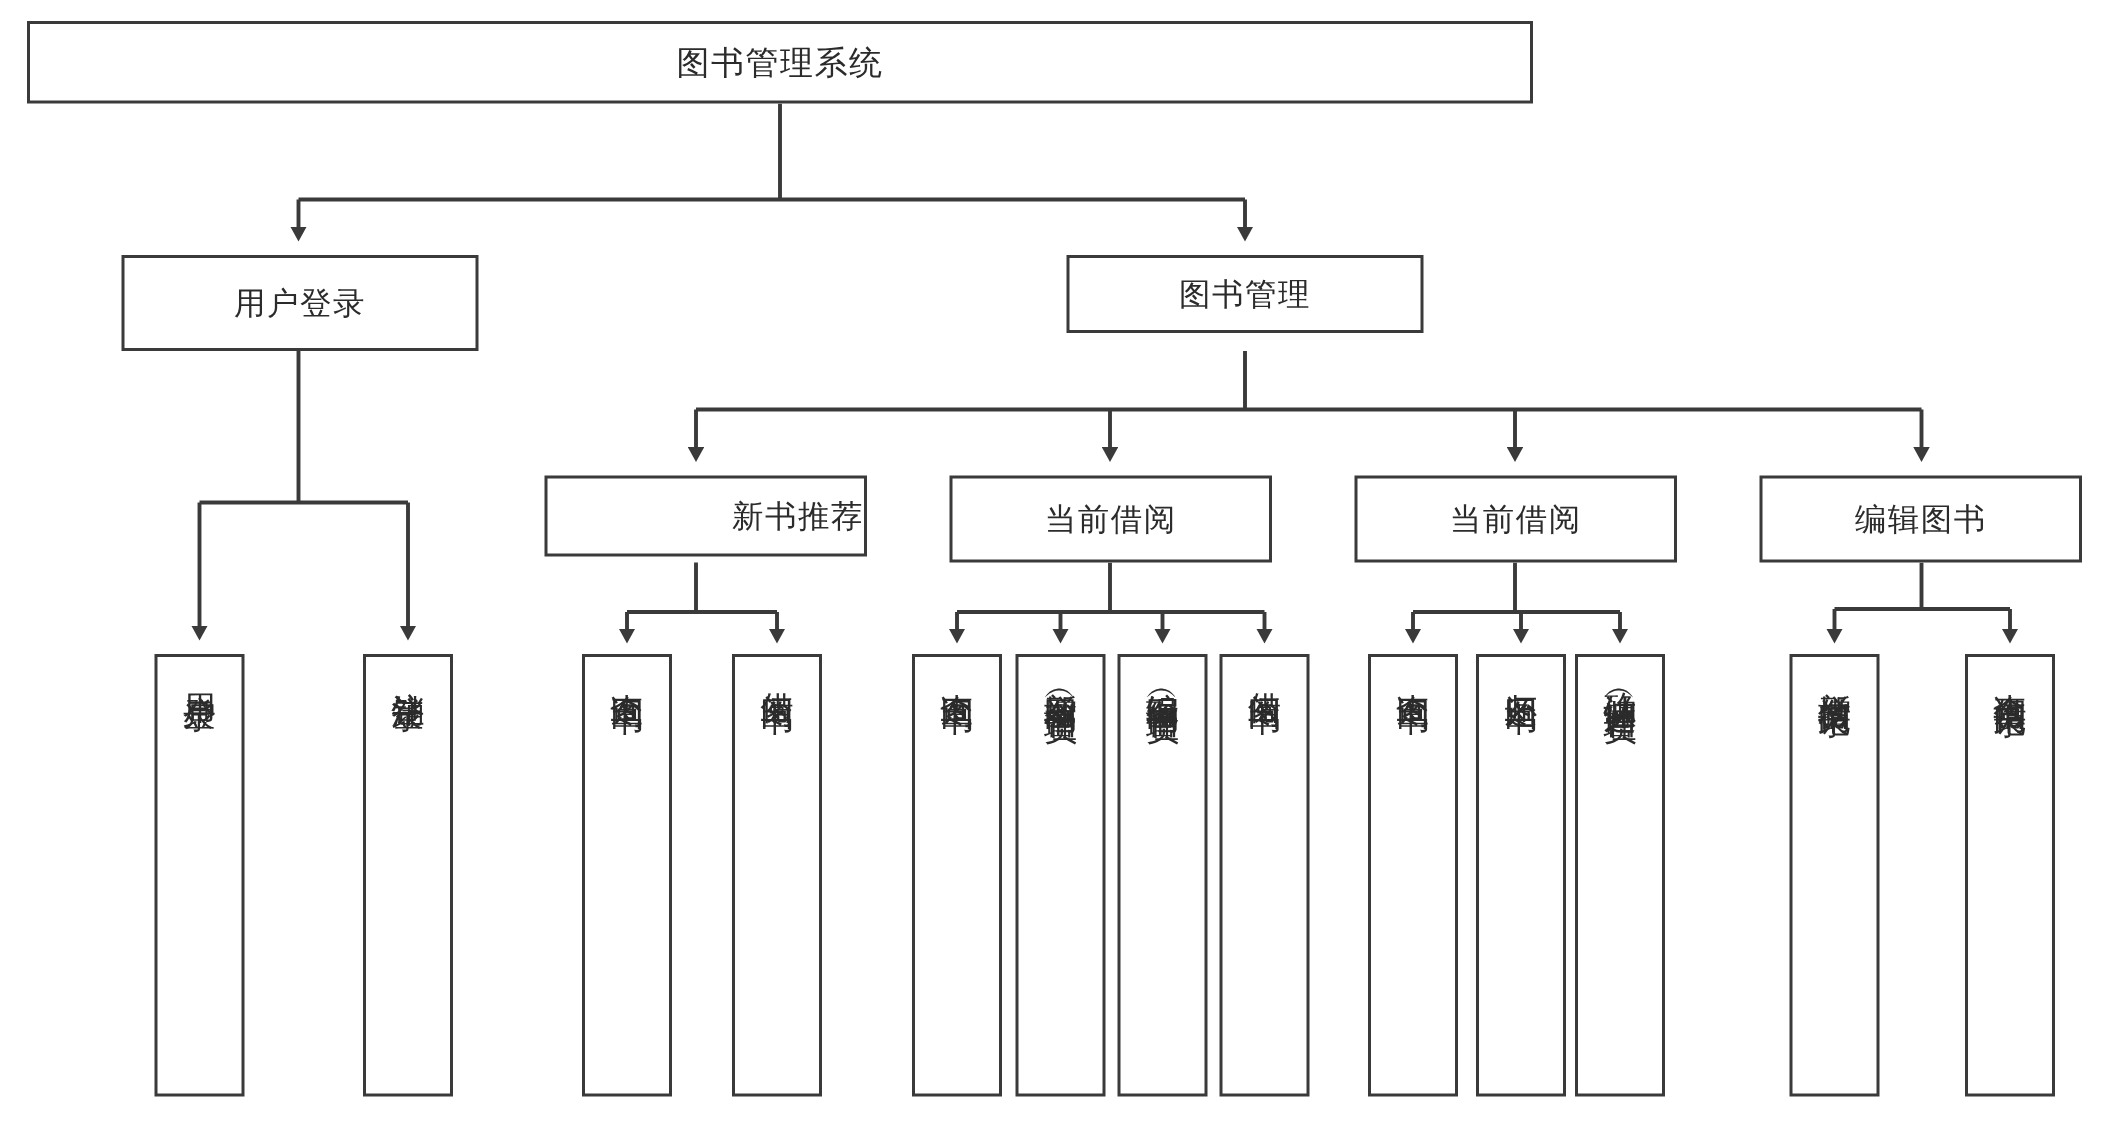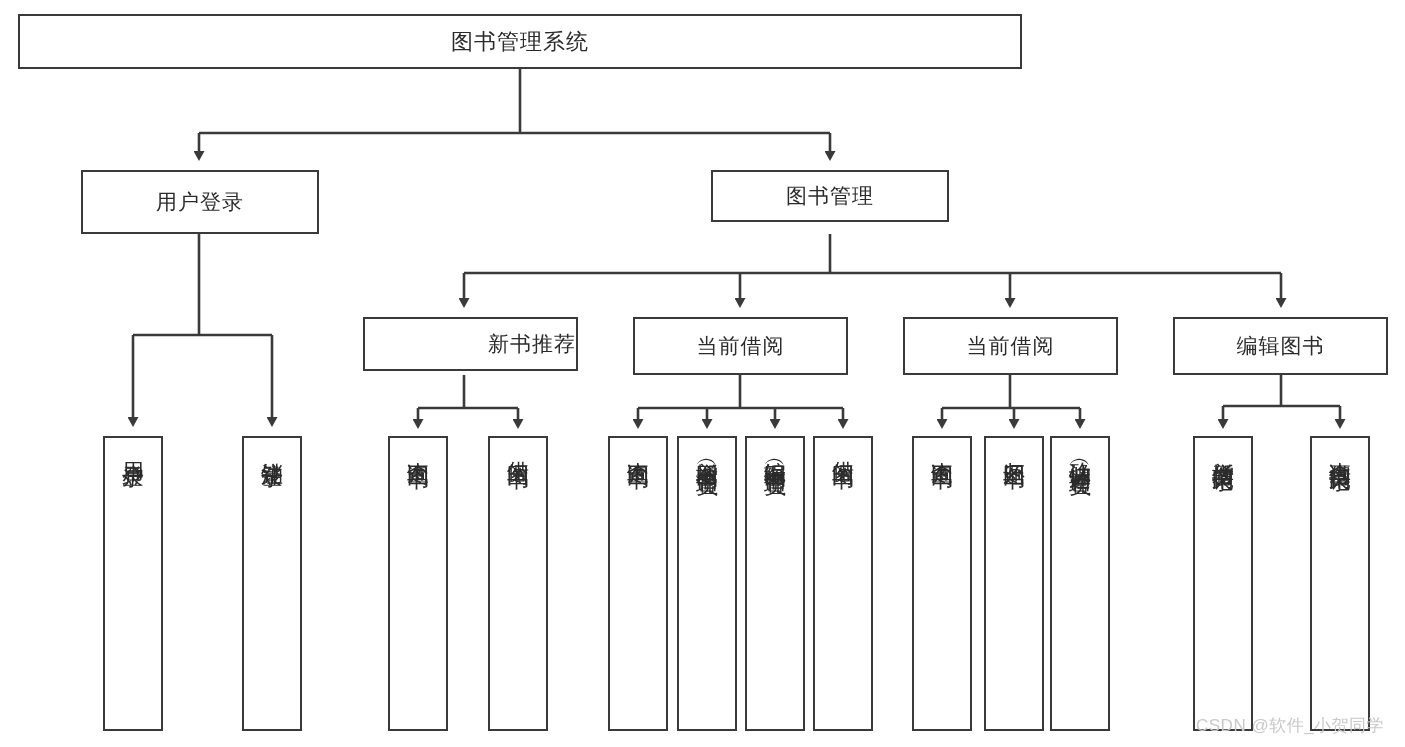--- a/index.html
+++ b/index.html
@@ -178,15 +178,14 @@
   <div class="node v" style="left: 1050px; top: 436px; width: 60px; height: 295px;">
     <span class="txt">确认归还（管理员）</span>
   </div>
   <div class="node v" style="left: 1193px; top: 436px; width: 60px; height: 295px;">
     <span class="txt">新增借阅记录</span>
   </div>
   <div class="node v" style="left: 1310px; top: 436px; width: 60px; height: 295px;">
     <span class="txt">查询借阅记录</span>
   </div>
 
-  <div class="watermark" style="left: 1196px; top: 714px;">CSDN @软件_小贺同学</div>
 
 </div>
 
 </body></html>

